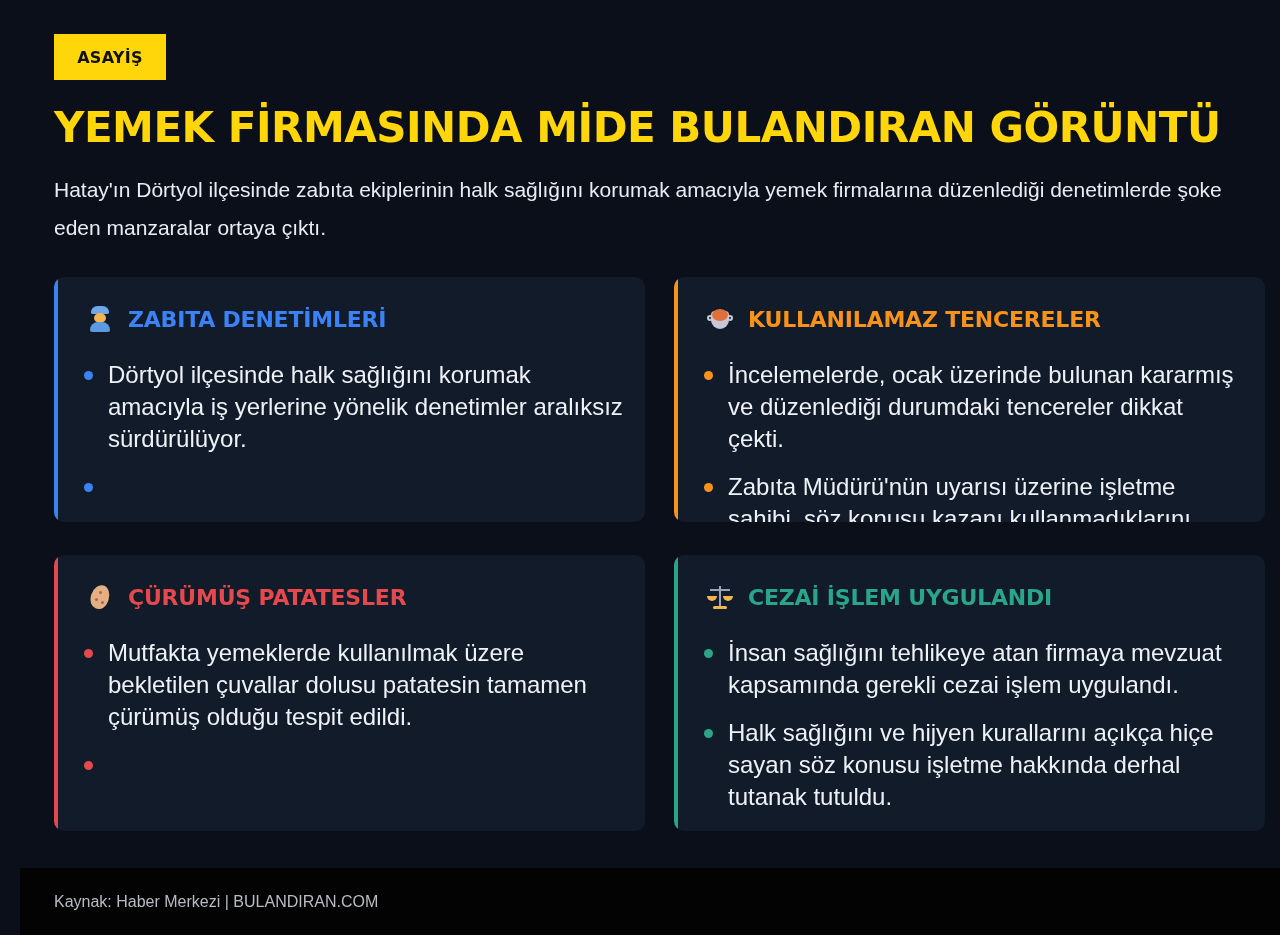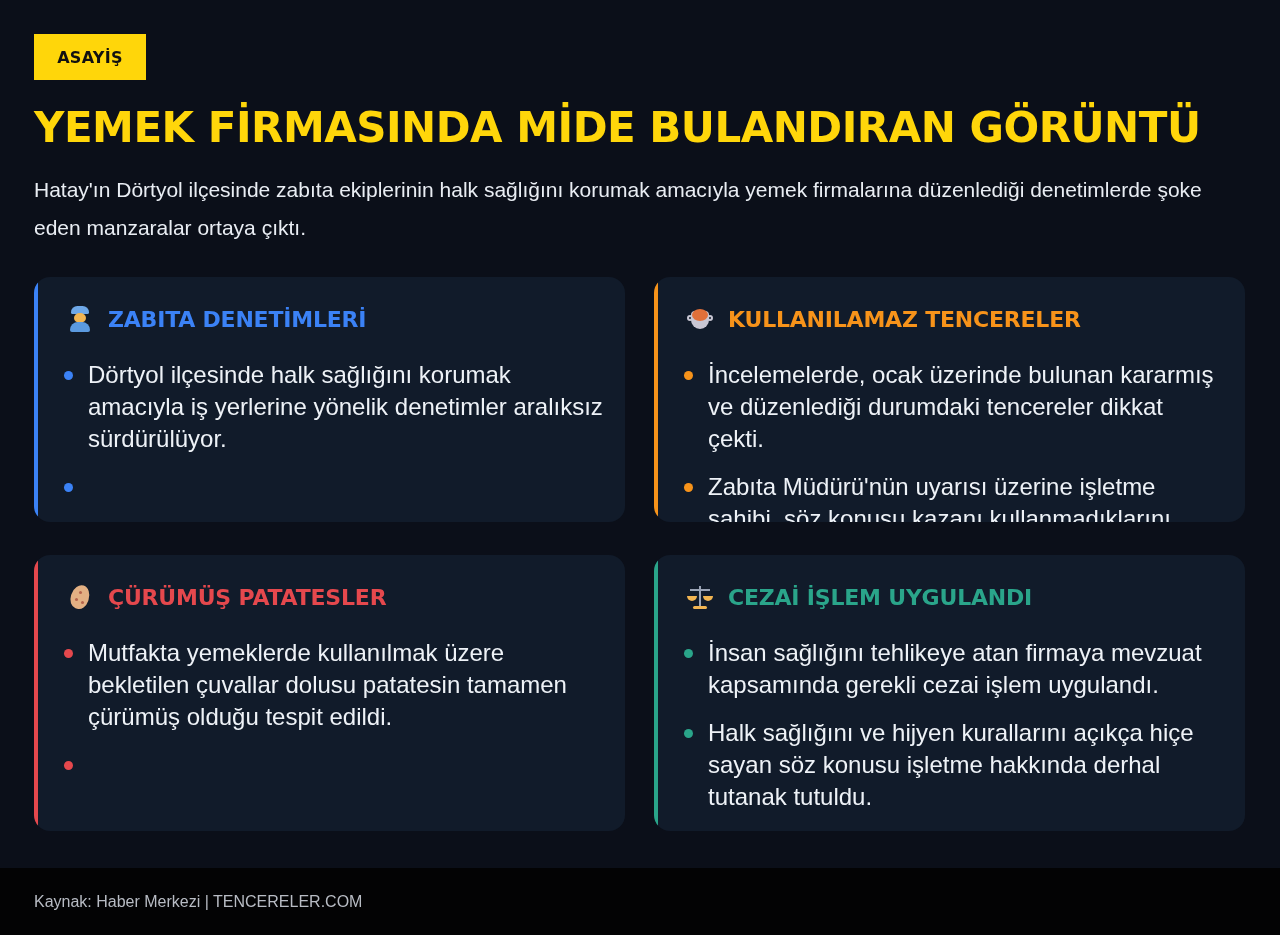--- a/index.html
+++ b/index.html
@@ -9,20 +9,21 @@
       background: #0b0f19;
       overflow: hidden;
       font-family: "DejaVu Sans", "Liberation Sans", sans-serif;
       color: #f1f5f9;
     }
     .page {
       position: relative;
       width: 1044px;
       height: 935px;
       background: #0b0f19;
+      margin-left: 20px;
     }
     .badge {
       position: absolute;
       left: 34px;
       top: 34px;
       width: 112px;
       height: 46px;
       background: #ffd60a;
       color: #111111;
       font-family: "DejaVu Sans", sans-serif;
@@ -51,21 +52,21 @@
       top: 171px;
       width: 1180px;
       font-family: "Liberation Sans", sans-serif;
       font-size: 21px;
       line-height: 38px;
       color: #e9edf3;
     }
     .card {
       position: absolute;
       background: #111b2a;
-      border-radius: 16px;
+      border-radius: 10px;
       overflow: hidden;
     }
     .card::before {
       content: "";
       position: absolute;
       left: 0; top: 0; bottom: 0;
       width: 4px;
       background: var(--accent);
       border-radius: 10px 0 0 10px;
     }
@@ -264,16 +265,16 @@
         <span>İnsan sağlığını tehlikeye atan firmaya mevzuat kapsamında gerekli cezai işlem uygulandı.</span>
       </li>
       <li>
         <span class="bullet"></span>
         <span>Halk sağlığını ve hijyen kurallarını açıkça hiçe sayan söz konusu işletme hakkında derhal tutanak tutuldu.</span>
       </li>
     </ul>
   </section>
 
   <footer class="footer">
-    <span class="footer-text">Kaynak: Haber Merkezi | TENCERELER.COM</span>
+    <span class="footer-text">Kaynak: Haber Merkezi | BULANDIRAN.COM</span>
   </footer>
 
 </div>
 
 </body></html>

